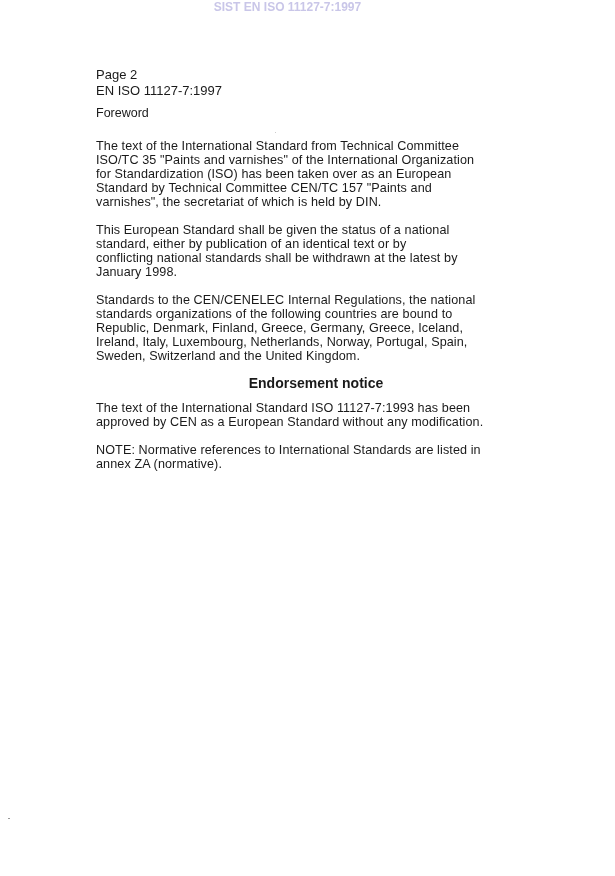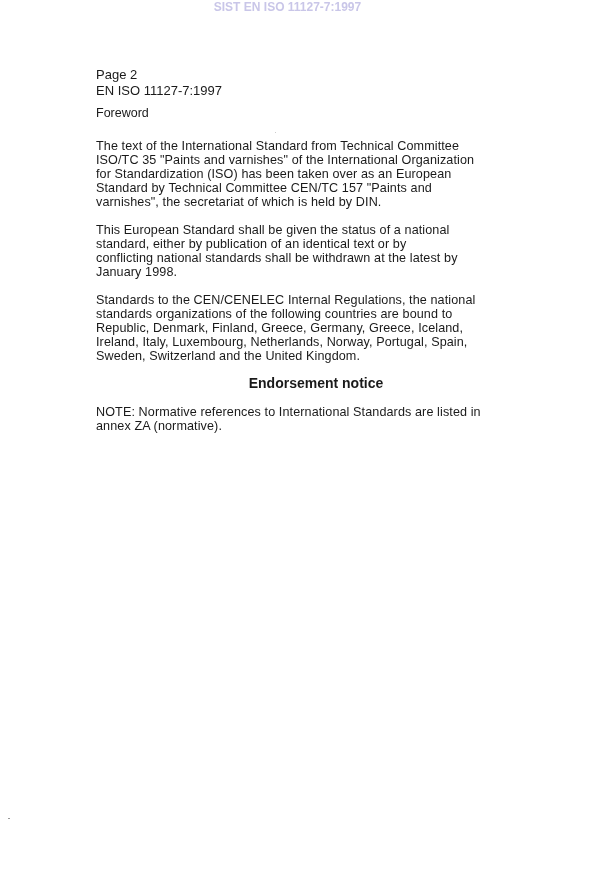--- a/index.html
+++ b/index.html
@@ -50,20 +50,24 @@
   <div class="para">
     <p>Standards to the CEN/CENELEC Internal Regulations, the national</p>
     <p>standards organizations of  the following countries are bound to</p>
     <p>Republic, Denmark, Finland, Greece, Germany, Greece, Iceland,</p>
     <p>Ireland, Italy, Luxembourg, Netherlands, Norway, Portugal, Spain,</p>
     <p>Sweden, Switzerland and the United Kingdom.</p>
   </div>
 
   <div class="center-heading">Endorsement notice</div>
 
+  <div class="para after-center">
+    <p>The text of the International Standard ISO 11127-7:1993 has been</p>
+    <p>approved by CEN as a European Standard without any modification.</p>
+  </div>
 
   <div class="para">
     <p>NOTE: Normative references to International Standards are listed in</p>
     <p>annex ZA (normative).</p>
   </div>
 </div>
 
 <div class="speck" style="left:8px; top:818px;"></div>
 <div class="speck" style="left:275px; top:132px; width:1px; background:#ccc;"></div>
 

